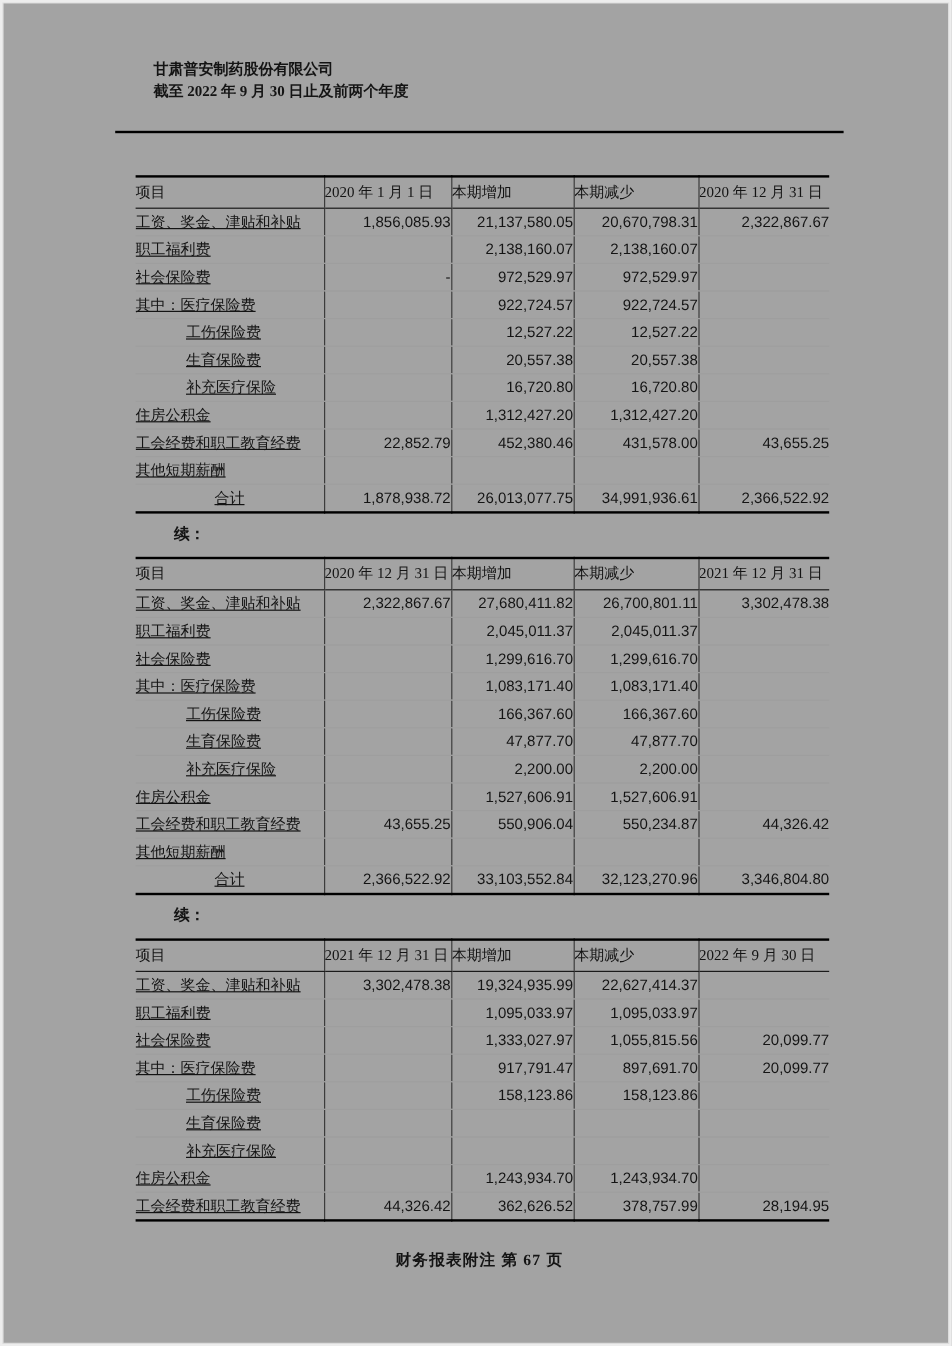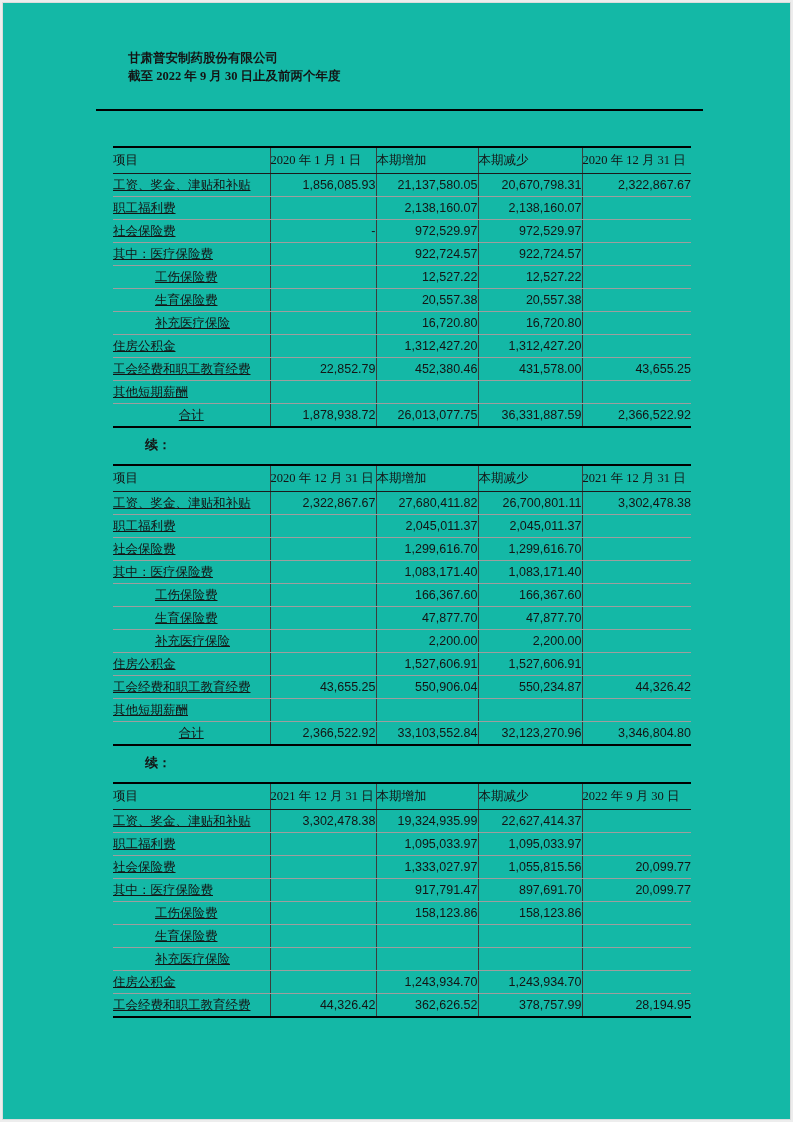--- a/index.html
+++ b/index.html
@@ -1,20 +1,20 @@
 <!DOCTYPE html>
 <html><head>
 <meta charset="utf-8">
 <style>
   html, body { margin: 0; padding: 0; background: #ffffff; }
   .page {
     position: relative;
     width: 793px;
     height: 1122px;
-    background: #14b8a6;
+    background: #a3a3a3;
     box-sizing: border-box;
     box-shadow: inset 0 0 0 2px #ededed, inset 0 0 0 3px #dcdcdc;
     font-family: "Liberation Serif", "DejaVu Serif", serif;
     color: #141414;
     overflow: hidden;
   }
   .doc-header {
     position: absolute;
     left: 128px;
     top: 49px;
@@ -190,21 +190,21 @@
             <td class="item-cell">其他短期薪酬</td>
             <td class="num-cell"></td>
             <td class="num-cell"></td>
             <td class="num-cell"></td>
             <td class="num-cell"></td>
           </tr>
           <tr>
             <td class="item-cell center">合计</td>
             <td class="num-cell">1,878,938.72</td>
             <td class="num-cell">26,013,077.75</td>
-            <td class="num-cell">36,331,887.59</td>
+            <td class="num-cell">34,991,936.61</td>
             <td class="num-cell">2,366,522.92</td>
           </tr>
         </tbody>
       </table>
       <div class="continuation-label">续：</div>
       <table class="doc-table">
         <colgroup>
           <col style="width: 157px;">
           <col style="width: 106px;">
           <col style="width: 102px;">
@@ -379,14 +379,15 @@
             <td class="item-cell">工会经费和职工教育经费</td>
             <td class="num-cell">44,326.42</td>
             <td class="num-cell">362,626.52</td>
             <td class="num-cell">378,757.99</td>
             <td class="num-cell">28,194.95</td>
           </tr>
         </tbody>
       </table>
     </div>
 
+  <div class="page-footer">财务报表附注 第 67 页</div>
 
 </div>
 
 </body></html>

